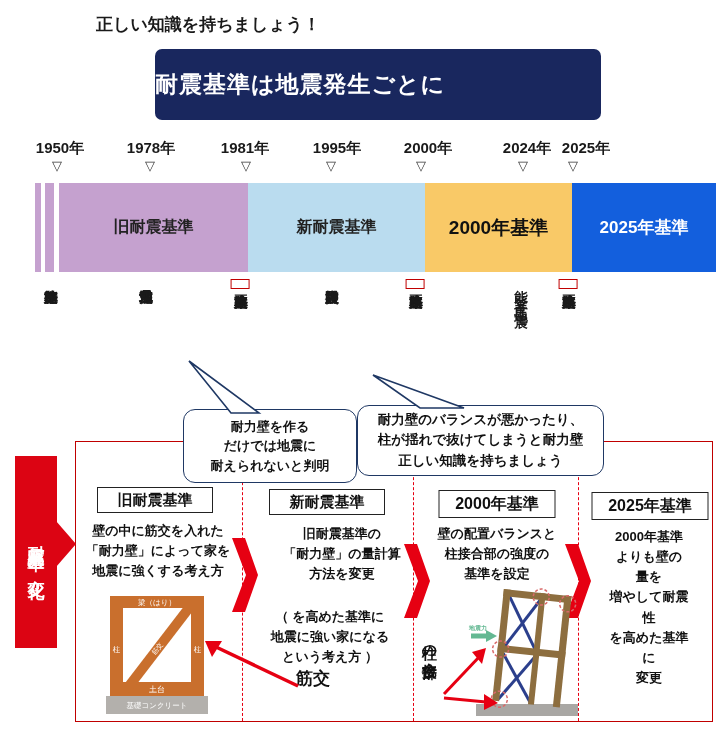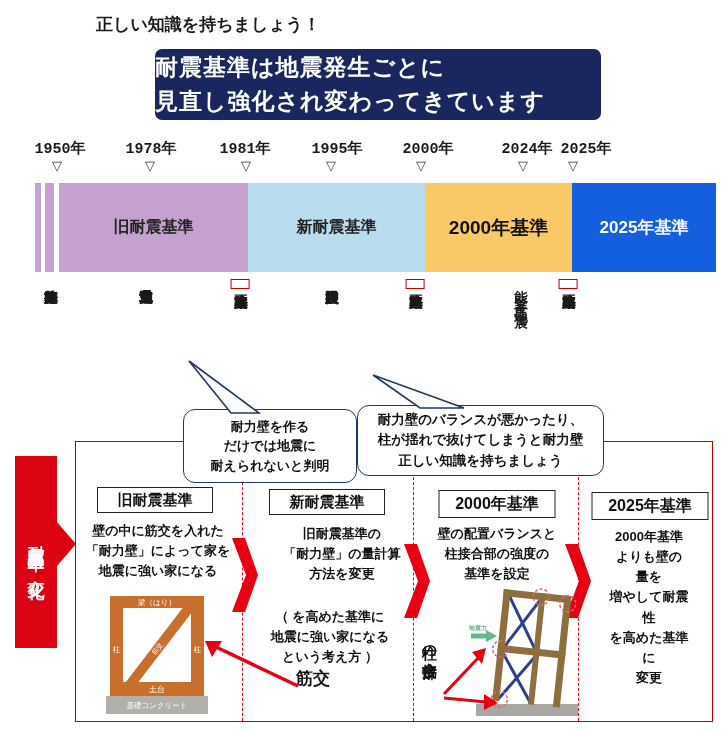--- a/index.html
+++ b/index.html
@@ -15,21 +15,21 @@
 
   .tagline { left:96px; top:13px; font-size:17px; font-weight:bold; color:#1a1a1a;text-align:right; }
 
   .banner {
     left:155px; top:49px; width:446px; height:71px; background:#19275e;
     border-radius:7px; color:#fff; font-weight:bold; font-size:23px;
     display:flex; flex-direction:column; justify-content:center;
     line-height:1.45; letter-spacing:1px;
   }
 
-  .year { top:139px; transform:translateX(-50%); font-size:15px; font-weight:bold; color:#1a1a1a;font-family:Liberation Mono, monospace; }
+  .year { top:139px; transform:translateX(-50%); font-size:15px; font-weight:bold; color:#1a1a1a; }
   .tri  { top:158px; transform:translateX(-50%); font-size:13px; color:#333; }
 
   .seg { top:183px; height:89px; display:flex; align-items:center; justify-content:center; font-weight:bold; }
   .stripe { top:183px; height:89px; background:#c5a1cf; }
   .seg1 { left:59px;  width:189px; background:#c5a1cf; font-size:16px; color:#222; }
   .seg2 { left:248px; width:177px; background:#badcef; font-size:16px; color:#222; }
   .seg3 { left:425px; width:147px; background:#f9c967; font-size:19px; color:#111; }
   .seg4 { left:572px; width:144px; background:#135fdd; font-size:17px; color:#fff; }
 
   .event { top:279px; transform:translateX(-50%); font-size:13.5px; font-weight:bold;
@@ -65,21 +65,20 @@
 
   svg text { font-family:"Liberation Sans","DejaVu Sans",sans-serif; }
 </style>
 </head>
 <body>
 
 <div class="abs tagline">正しい知識を持ちましょう！</div>
 
 <div class="abs banner">
   <div>耐震基準は地震発生ごとに</div>
-  <div>見直し強化され変わってきています</div>
 </div>
 
 <div class="abs year" style="left:60px">1950年</div>
 <div class="abs year" style="left:151px">1978年</div>
 <div class="abs year" style="left:245px">1981年</div>
 <div class="abs year" style="left:337px">1995年</div>
 <div class="abs year" style="left:428px">2000年</div>
 <div class="abs year" style="left:527px">2024年</div>
 <div class="abs year" style="left:586px">2025年</div>
 
@@ -127,21 +126,21 @@
   <polygon points="0,0 13,0 26,37 13,74 0,74 14,37" fill="#e60012"></polygon>
 </svg>
 
 <div class="abs colhead" style="left:155px;top:487px;width:116px;height:26px;font-size:15px">旧耐震基準</div>
 <div class="abs colhead" style="left:327px;top:489px;width:116px;height:26px;font-size:15px">新耐震基準</div>
 <div class="abs colhead" style="left:497px;top:490px;width:117px;height:28px;font-size:16px">2000年基準</div>
 <div class="abs colhead" style="left:650px;top:492px;width:117px;height:28px;font-size:16px">2025年基準</div>
 
 <div class="abs colbody ctr pre" style="left:158px;top:521px">壁の中に筋交を入れた
 「耐力壁」によって家を
-地震に強い家になる</div>
+地震に強くする考え方</div>
 <div class="abs colbody ctr pre" style="left:342px;top:524px">旧耐震基準の
 「耐力壁」の量計算
 方法を変更</div>
 <div class="abs colbody ctr pre" style="left:497px;top:524px">壁の配置バランスと
 柱接合部の強度の
 基準を設定</div>
 <div class="abs colbody ctr pre" style="left:649px;top:527px">2000年基準
 よりも壁の量を
 増やして耐震性
 を高めた基準に

